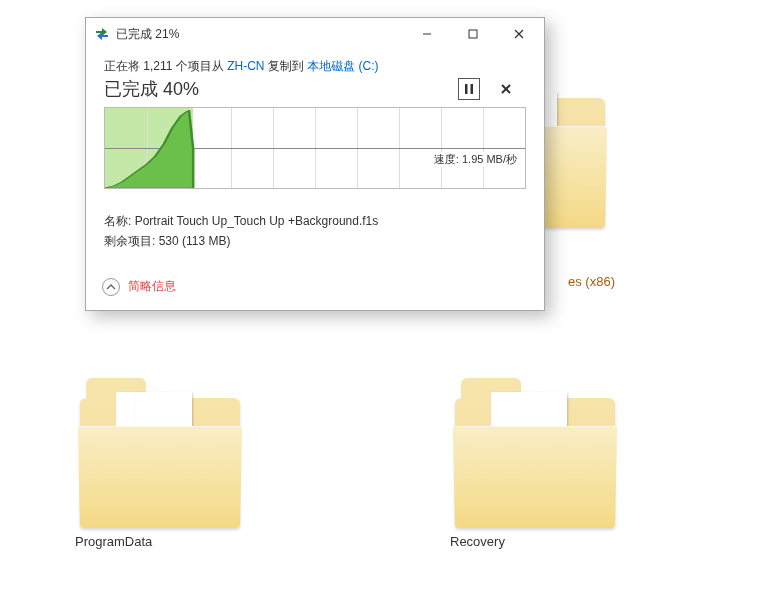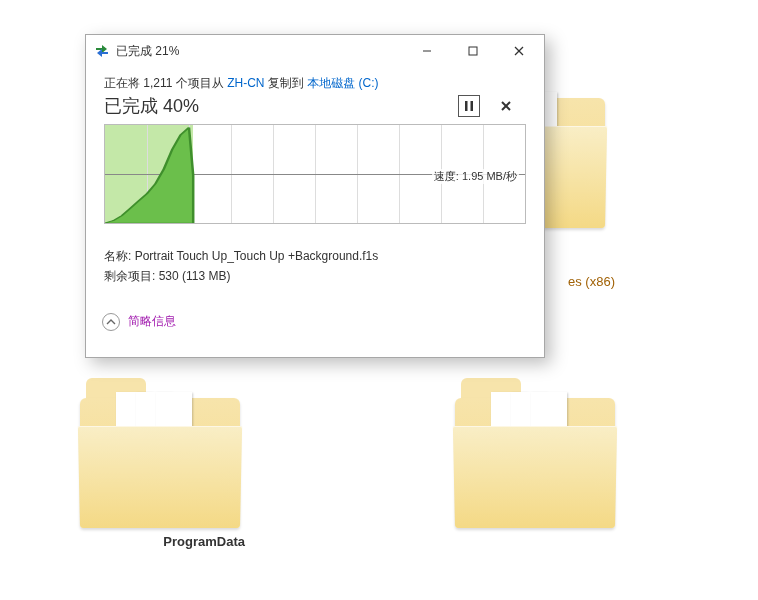--- a/index.html
+++ b/index.html
@@ -1,60 +1,60 @@
 <!DOCTYPE html>
 <html><head>
   <meta charset="utf-8">
   <style>
     * { margin: 0; padding: 0; box-sizing: border-box; }
     body { font-family: "Microsoft YaHei", "Segoe UI", sans-serif; font-size: 12px; background: #fff; width: 758px; height: 600px; position: relative; overflow: hidden; }
 
     
-    .folder { position: absolute; width: 170px; text-align: right; font-weight: bold; }
+    .folder { position: absolute; width: 170px; text-align: left; }
     .folder-icon { width: 160px; height: 190px; margin: 0 auto; position: relative; }
     .folder-back { position: absolute; bottom: 0; left: 0; width: 160px; height: 130px; background: linear-gradient(#f7e4ab, #f5db8a); border-radius: 6px 6px 4px 4px; box-shadow: 0 2px 3px rgba(0,0,0,0.15); }
     .folder-tab { position: absolute; bottom: 128px; left: 6px; width: 60px; height: 22px; background: #f7e4ab; border-radius: 6px 6px 0 0; }
     .folder-paper { position: absolute; bottom: 36px; width: 36px; height: 100px; background: #fff; box-shadow: 1px 1px 2px rgba(0,0,0,0.2); }
     .folder-paper.p1 { left: 36px; } .folder-paper.p2 { left: 56px; } .folder-paper.p3 { left: 76px; }
     .folder-paper-thumb { position: absolute; bottom: 10px; left: 3px; right: 3px; height: 30px; background: linear-gradient(#a8d4f0, #e8dcc0 60%); }
     .folder-front { position: absolute; bottom: 0; left: 0; width: 160px; height: 100px; background: linear-gradient(#f9eec6, #f4d985); border-radius: 2px 2px 4px 4px; transform: perspective(400px) rotateX(-6deg); transform-origin: bottom; box-shadow: inset 0 1px 0 rgba(255,255,255,0.6); }
     .folder-label { margin-top: 6px; font-size: 13px; color: #333; }
 
     .folder-1 { left: 440px; top: 38px; } 
     .folder-partial-label { position: absolute; left: 568px; top: 274px; font-size: 13px; color: #a16207; }
     .folder-2 { left: 75px; top: 338px; }
     .folder-3 { left: 450px; top: 338px; }
 
     
-    .dialog { position: absolute; left: 85px; top: 34px; width: 460px; background: #fff; border: 1px solid #a7a7a7; box-shadow: 6px 6px 16px rgba(0,0,0,0.25); }
+    .dialog { position: absolute; left: 85px; top: 17px; width: 460px; background: #fff; border: 1px solid #a7a7a7; box-shadow: 6px 6px 16px rgba(0,0,0,0.25); }
     .titlebar { display: flex; align-items: center; height: 32px; padding: 0 2px 0 8px; }
     .titlebar-icon { width: 16px; height: 16px; margin-right: 6px; display: inline-flex; align-items: center; justify-content: center; }
     .titlebar-title { flex: 1; font-size: 12px; color: #333; }
     .winbtn { width: 46px; height: 30px; display: inline-flex; align-items: center; justify-content: center; color: #333; cursor: pointer; }
 
     .body { padding: 8px 18px 14px; }
     .copy-line { font-size: 12px; color: #333; margin-bottom: 2px; }
     .copy-line .link { color: #0066cc; }
     .progress-head { display: flex; align-items: center; margin-bottom: 6px; }
     .progress-head .big { font-size: 18px; color: #333; flex: 1; }
     .sqbtn { width: 22px; height: 22px; border: 1px solid #555; display: inline-flex; align-items: center; justify-content: center; color: #333; cursor: pointer; margin-left: 6px; }
     .xbtn { width: 40px; height: 22px; display: inline-flex; align-items: center; justify-content: center; color: #333; font-weight: bold; cursor: pointer; margin-left: 6px; }
 
-    .chart { position: relative; width: 100%; height: 100px; border: 1px solid #bbb; }
+    .chart { position: relative; width: 100%; height: 82px; border: 1px solid #bbb; }
     .chart-grid { position: absolute; inset: 0; }
     .vgrid { position: absolute; top: 0; bottom: 0; border-left: 1px solid #ddd; }
     .hmid { position: absolute; left: 0; right: 0; top: 50%; border-top: 1px solid #888; }
     .chart-fill { position: absolute; left: 0; top: 0; bottom: 0; background: #c4e8a8; }
     .chart-path { position: absolute; left: 0; top: 0; width: 100%; height: 100%; }
     .speed-label { position: absolute; right: 6px; top: 44px; font-size: 11px; color: #333; background: rgba(255,255,255,0.8); padding: 0 2px; }
 
     .details { margin-top: 22px; font-size: 12px; color: #333; line-height: 1.7; }
     .details .row span:first-child {}
 
-    .footer { display: flex; padding: 12px 16px 26px; font-size: 12px; color: #a21caf; cursor: pointer; }
+    .footer { display: flex; padding: 12px 16px 14px; font-size: 12px; color: #ef4444; cursor: pointer; }
     .chev { width: 18px; height: 18px; border: 1px solid #999; border-radius: 50%; display: inline-flex; align-items: center; justify-content: center; margin-right: 8px; }
   </style>
 </head>
 <body>
 
 <div class="folder folder-1">
   <div class="folder-icon">
     <div class="folder-tab"></div>
     <div class="folder-back"></div>
     <div class="folder-paper p1">
@@ -97,20 +97,21 @@
         <div class="folder-paper-thumb"></div>
       </div>
     <div class="folder-paper p2">
         <div class="folder-paper-thumb"></div>
       </div>
     <div class="folder-paper p3">
         <div class="folder-paper-thumb"></div>
       </div>
     <div class="folder-front"></div>
   </div>
+  <div class="folder-label">Recovery</div>
 </div>
 
 <div class="dialog">
   <div class="titlebar">
     <span class="titlebar-icon">
       <svg width="16" height="16" viewBox="0 0 16 16">
           <path d="M2 5 L8 5 L8 2 L13 6 L8 10 L8 7 L2 7 Z" fill="#2a8a3a"></path>
           <path d="M14 11 L8 11 L8 14 L3 10 L8 6 L8 9 L14 9 Z" fill="#2a6fd4"></path>
         </svg>
     </span>

